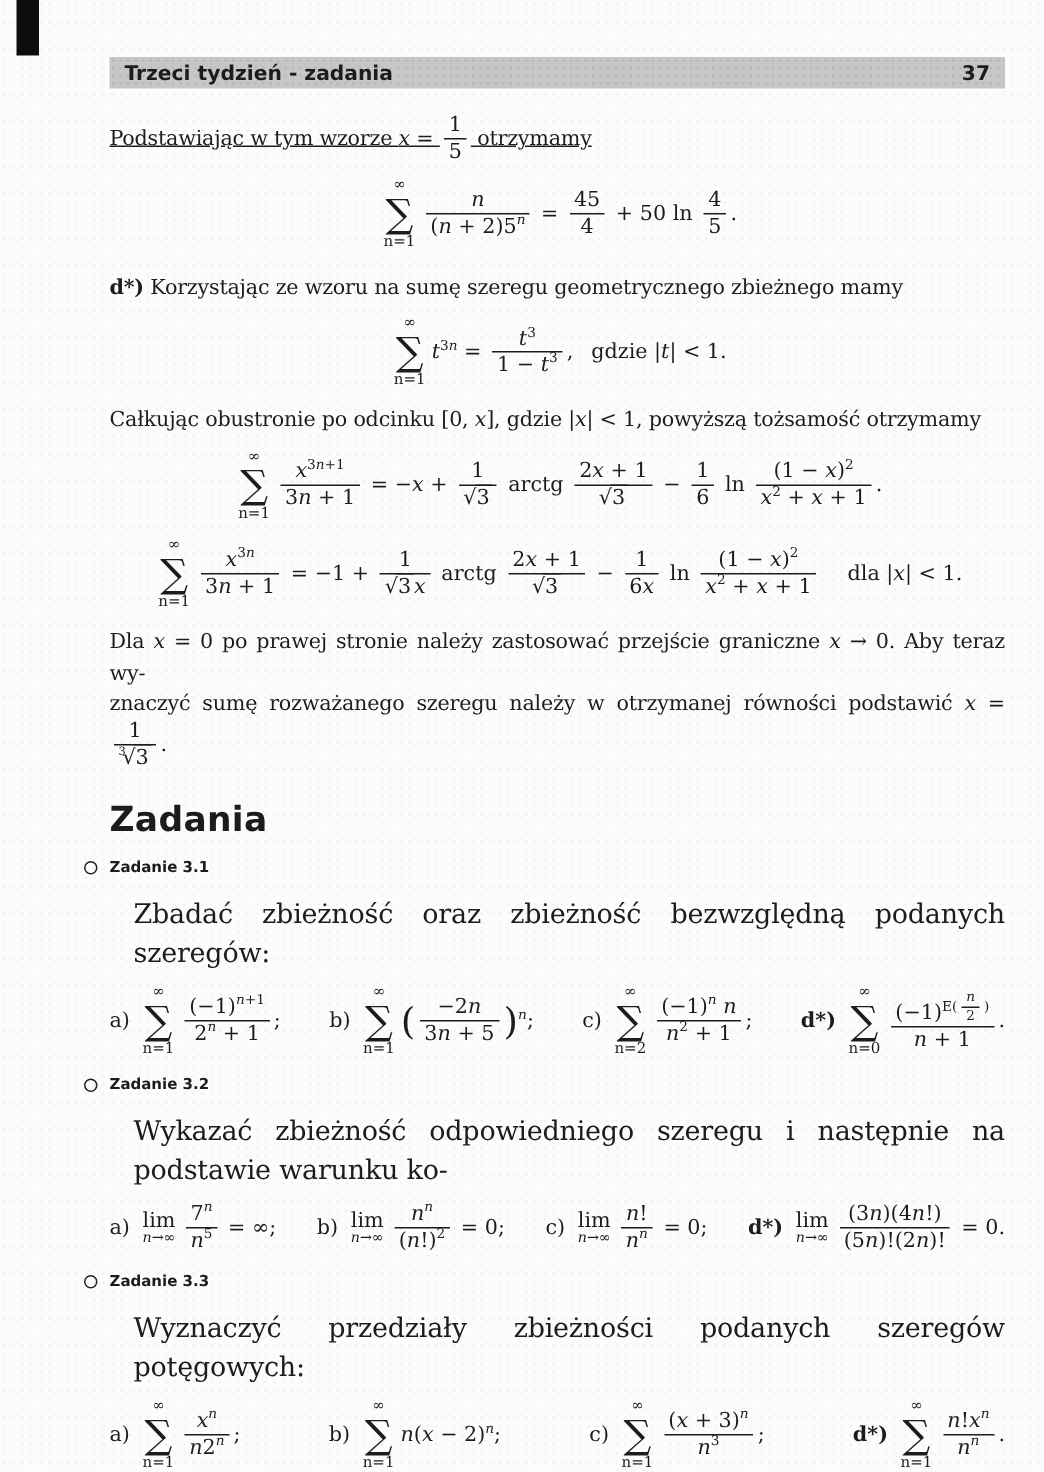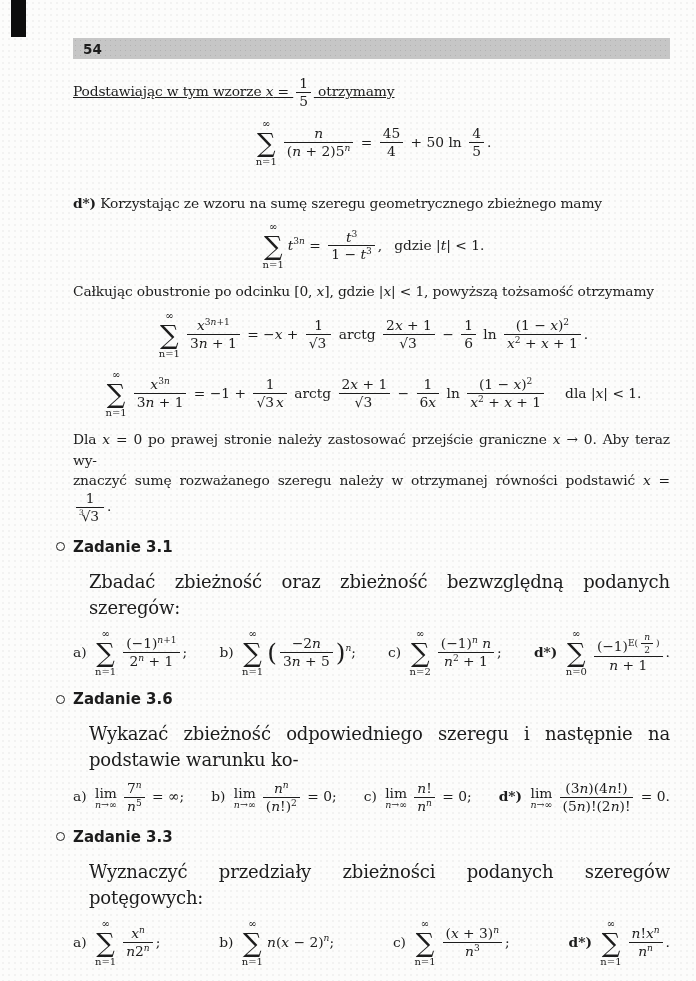--- a/index.html
+++ b/index.html
@@ -21,21 +21,21 @@
     background-image:radial-gradient(rgba(0,0,0,0.10) 0.8px, transparent 1px);
     background-size:5px 5px;
     display:flex;justify-content:space-between;align-items:center;
     padding:0 10px;box-sizing:border-box;
     font-family:"DejaVu Sans", sans-serif;font-weight:bold;font-size:13.5px;
   }
 
   
   .para{font-size:13.8px;line-height:1.5;letter-spacing:-0.15px;text-align:justify;}
   .p-first{margin-top:17px;text-decoration:underline;}
-  .p-gap{margin-top:26px;}
+  .p-gap{margin-top:15px;}
   .p-sm{margin-top:7px;}
   .fline{text-align:center;margin:9px 0 11px;font-size:13.8px;white-space:nowrap;}
 
   
   .it{font-style:italic;}
   .bd{font-weight:bold;}
   .frac{display:inline-block;vertical-align:middle;text-align:center;margin:0 3px;line-height:1.15;}
   .fn{display:block;padding:0 3px;}
   .fd{display:block;border-top:1px solid currentColor;padding:1px 3px 0;}
   .sum{display:inline-block;vertical-align:middle;text-align:center;margin:0 4px;line-height:1;}
@@ -50,68 +50,70 @@
   .sqrtbar{border-top:1.2px solid currentColor;padding:0 2px 0 1px;margin-left:-1px;}
   .ridx{font-size:0.55em;vertical-align:0.8em;margin-right:-2px;line-height:0;}
   .bigp{font-size:1.8em;vertical-align:middle;line-height:0;font-weight:300;}
   .msp{display:inline-block;}
 
   
   .zheading{font-family:"DejaVu Sans", sans-serif;font-weight:bold;font-size:23px;margin:20px 0 6px;letter-spacing:0.2px;}
   .zadanie{margin-top:13px;}
   .ztitle-row{display:flex;align-items:center;margin-left:-17px;}
   .bullet{width:7px;height:7px;border:1.4px solid #222;border-radius:50%;margin-right:8px;flex:0 0 auto;}
-  .ztitle{font-family:"DejaVu Sans", sans-serif;font-weight:bold;font-size:15px;margin:0;}
+  .ztitle{font-family:"DejaVu Sans", sans-serif;font-weight:bold;font-size:10px;margin:0;}
   .zdesc{font-size:18px;line-height:1.45;letter-spacing:-0.15px;padding-left:16px;margin-top:13px;text-align:justify;}
   .zrow{display:flex;justify-content:space-between;align-items:center;margin:8px 0 4px;font-size:13.8px;}
   .mitem{display:inline-block;white-space:nowrap;}
 </style>
 </head>
 <body>
 
 <div class="corner-mark"></div>
 
 <div class="content">
 
   <div class="hbar">
-    <span>54</span>
+    <span>Trzeci tydzień - zadania</span>
+    <span>37</span>
   </div>
 
   <div class="para p-first"><span>Podstawiając w tym wzorze </span><span class="it">x</span><span> = </span><span class="frac"><span class="fn"><span>1</span></span><span class="fd"><span>5</span></span></span><span> otrzymamy</span></div>
   <div class="fline"><span class="sum"><span class="st">∞</span><span class="sg">∑</span><span class="sb">n=1</span></span><span class="frac"><span class="fn"><span class="it">n</span></span><span class="fd"><span>(</span><span class="it">n</span><span> + 2)5</span><span class="sup"><span class="it">n</span></span></span></span><span> = </span><span class="frac"><span class="fn"><span>45</span></span><span class="fd"><span>4</span></span></span><span> + 50 ln </span><span class="frac"><span class="fn"><span>4</span></span><span class="fd"><span>5</span></span></span><span>.</span></div>
 
   <div class="para p-gap"><span class="bd">d*)</span><span> Korzystając ze wzoru na sumę szeregu geometrycznego zbieżnego mamy</span></div>
   <div class="fline"><span class="sum"><span class="st">∞</span><span class="sg">∑</span><span class="sb">n=1</span></span><span class="it">t</span><span class="sup"><span>3</span><span class="it">n</span></span><span> = </span><span class="frac"><span class="fn"><span class="it">t</span><span class="sup"><span>3</span></span></span><span class="fd"><span>1 − </span><span class="it">t</span><span class="sup"><span>3</span></span></span></span><span>,</span><span class="msp" style="width: 12px;"></span><span>gdzie |</span><span class="it">t</span><span>| &lt; 1.</span></div>
 
   <div class="para p-sm"><span>Całkując obustronie po odcinku [0, </span><span class="it">x</span><span>], gdzie |</span><span class="it">x</span><span>| &lt; 1, powyższą tożsamość otrzymamy</span></div>
   <div class="fline"><span class="sum"><span class="st">∞</span><span class="sg">∑</span><span class="sb">n=1</span></span><span class="frac"><span class="fn"><span class="it">x</span><span class="sup"><span>3</span><span class="it">n</span><span>+1</span></span></span><span class="fd"><span>3</span><span class="it">n</span><span> + 1</span></span></span><span> = −</span><span class="it">x</span><span> + </span><span class="frac"><span class="fn"><span>1</span></span><span class="fd"><span class="rad">√</span><span class="sqrtbar"><span>3</span></span></span></span><span> arctg </span><span class="frac"><span class="fn"><span>2</span><span class="it">x</span><span> + 1</span></span><span class="fd"><span class="rad">√</span><span class="sqrtbar"><span>3</span></span></span></span><span> − </span><span class="frac"><span class="fn"><span>1</span></span><span class="fd"><span>6</span></span></span><span> ln </span><span class="frac"><span class="fn"><span>(1 − </span><span class="it">x</span><span>)</span><span class="sup"><span>2</span></span></span><span class="fd"><span class="it">x</span><span class="sup"><span>2</span></span><span> + </span><span class="it">x</span><span> + 1</span></span></span><span>.</span></div>
 
   <div class="fline"><span class="sum"><span class="st">∞</span><span class="sg">∑</span><span class="sb">n=1</span></span><span class="frac"><span class="fn"><span class="it">x</span><span class="sup"><span>3</span><span class="it">n</span></span></span><span class="fd"><span>3</span><span class="it">n</span><span> + 1</span></span></span><span> = −1 + </span><span class="frac"><span class="fn"><span>1</span></span><span class="fd"><span class="rad">√</span><span class="sqrtbar"><span>3</span></span><span class="it">x</span></span></span><span> arctg </span><span class="frac"><span class="fn"><span>2</span><span class="it">x</span><span> + 1</span></span><span class="fd"><span class="rad">√</span><span class="sqrtbar"><span>3</span></span></span></span><span> − </span><span class="frac"><span class="fn"><span>1</span></span><span class="fd"><span>6</span><span class="it">x</span></span></span><span> ln </span><span class="frac"><span class="fn"><span>(1 − </span><span class="it">x</span><span>)</span><span class="sup"><span>2</span></span></span><span class="fd"><span class="it">x</span><span class="sup"><span>2</span></span><span> + </span><span class="it">x</span><span> + 1</span></span></span><span class="msp" style="width: 18px;"></span><span>dla |</span><span class="it">x</span><span>| &lt; 1.</span></div>
 
   <div class="para p-sm"><span>Dla </span><span class="it">x</span><span> = 0 po prawej stronie należy zastosować przejście graniczne </span><span class="it">x</span><span> → 0. Aby teraz wy-</span><br><span>znaczyć sumę rozważanego szeregu należy w otrzymanej równości podstawić </span><span class="it">x</span><span> = </span><span class="frac"><span class="fn"><span>1</span></span><span class="fd"><span class="ridx">3</span><span class="rad">√</span><span class="sqrtbar"><span>3</span></span></span></span><span>.</span></div>
 
+  <h2 class="zheading">Zadania</h2>
 
   <section class="zadanie">
     <div class="ztitle-row">
       <span class="bullet"></span>
       <h3 class="ztitle">Zadanie 3.1</h3>
     </div>
     <div class="zdesc"><span>Zbadać zbieżność oraz zbieżność bezwzględną podanych szeregów:</span></div>
     <div class="zrow">
         <span class="mitem"><span>a) </span><span class="sum"><span class="st">∞</span><span class="sg">∑</span><span class="sb">n=1</span></span><span class="frac"><span class="fn"><span>(−1)</span><span class="sup"><span class="it">n</span><span>+1</span></span></span><span class="fd"><span>2</span><span class="sup"><span class="it">n</span></span><span> + 1</span></span></span><span>;</span></span>
         <span class="mitem"><span>b) </span><span class="sum"><span class="st">∞</span><span class="sg">∑</span><span class="sb">n=1</span></span><span class="bigp">(</span><span class="frac"><span class="fn"><span>−2</span><span class="it">n</span></span><span class="fd"><span>3</span><span class="it">n</span><span> + 5</span></span></span><span class="bigp">)</span><span class="sup"><span class="it">n</span></span><span>;</span></span>
         <span class="mitem"><span>c) </span><span class="sum"><span class="st">∞</span><span class="sg">∑</span><span class="sb">n=2</span></span><span class="frac"><span class="fn"><span>(−1)</span><span class="sup"><span class="it">n</span></span><span> </span><span class="it">n</span></span><span class="fd"><span class="it">n</span><span class="sup"><span>2</span></span><span> + 1</span></span></span><span>;</span></span>
         <span class="mitem"><span class="bd">d*)</span><span> </span><span class="sum"><span class="st">∞</span><span class="sg">∑</span><span class="sb">n=0</span></span><span class="frac"><span class="fn"><span>(−1)</span><span class="sup"><span>E(</span><span class="frac"><span class="fn"><span class="it">n</span></span><span class="fd"><span>2</span></span></span><span>)</span></span></span><span class="fd"><span class="it">n</span><span> + 1</span></span></span><span>.</span></span>
       </div>
   </section>
 
   <section class="zadanie">
     <div class="ztitle-row">
       <span class="bullet"></span>
-      <h3 class="ztitle">Zadanie 3.6</h3>
+      <h3 class="ztitle">Zadanie 3.2</h3>
     </div>
     <div class="zdesc"><span>Wykazać zbieżność odpowiedniego szeregu i następnie na podstawie warunku ko-</span><br></div>
     <div class="zrow">
         <span class="mitem"><span>a) </span><span class="lim"><span class="lt">lim</span><span class="lb">n→∞</span></span><span class="frac"><span class="fn"><span>7</span><span class="sup"><span class="it">n</span></span></span><span class="fd"><span class="it">n</span><span class="sup"><span>5</span></span></span></span><span> = ∞;</span></span>
         <span class="mitem"><span>b) </span><span class="lim"><span class="lt">lim</span><span class="lb">n→∞</span></span><span class="frac"><span class="fn"><span class="it">n</span><span class="sup"><span class="it">n</span></span></span><span class="fd"><span>(</span><span class="it">n</span><span>!)</span><span class="sup"><span>2</span></span></span></span><span> = 0;</span></span>
         <span class="mitem"><span>c) </span><span class="lim"><span class="lt">lim</span><span class="lb">n→∞</span></span><span class="frac"><span class="fn"><span class="it">n</span><span>!</span></span><span class="fd"><span class="it">n</span><span class="sup"><span class="it">n</span></span></span></span><span> = 0;</span></span>
         <span class="mitem"><span class="bd">d*)</span><span> </span><span class="lim"><span class="lt">lim</span><span class="lb">n→∞</span></span><span class="frac"><span class="fn"><span>(3</span><span class="it">n</span><span>)(4</span><span class="it">n</span><span>!)</span></span><span class="fd"><span>(5</span><span class="it">n</span><span>)!(2</span><span class="it">n</span><span>)!</span></span></span><span> = 0.</span></span>
       </div>
   </section>
 

